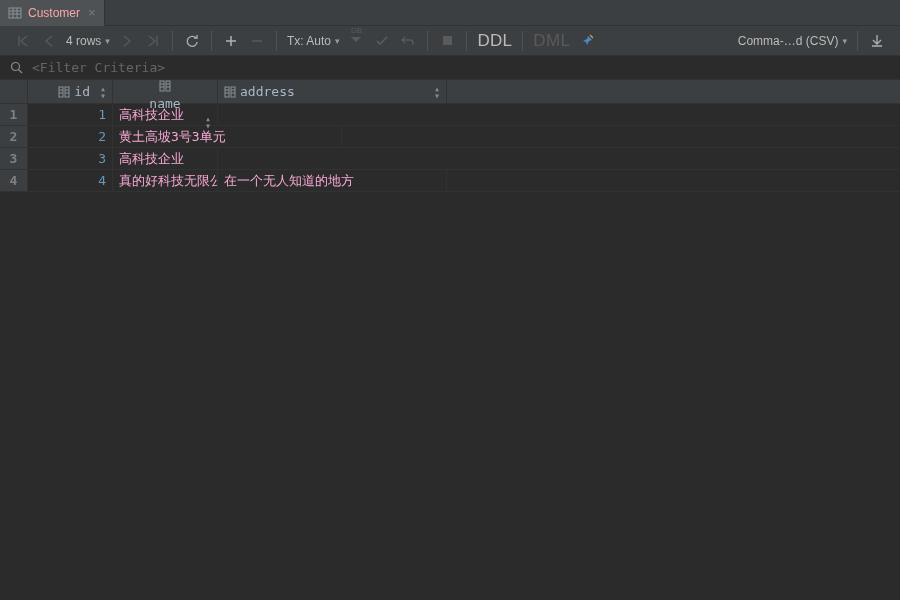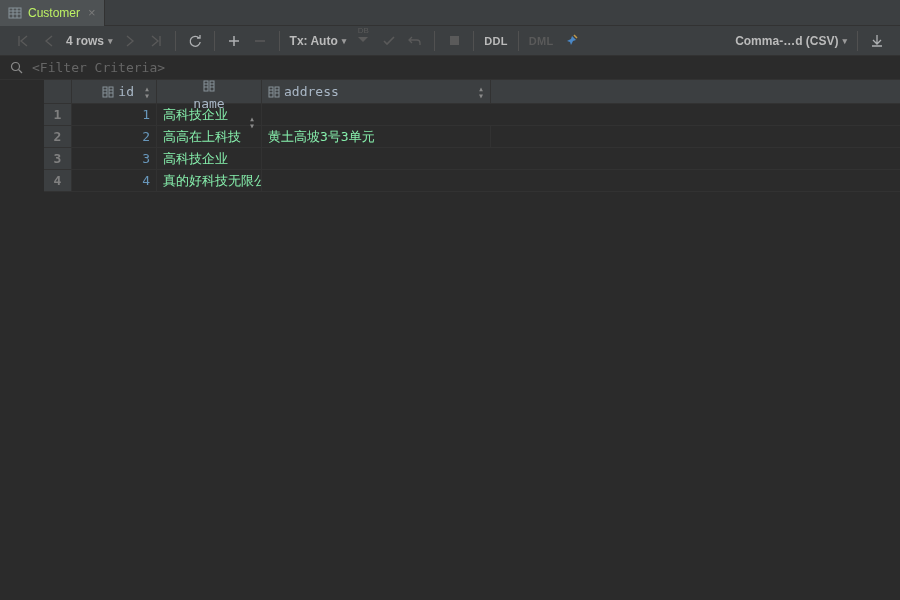--- a/index.html
+++ b/index.html
@@ -22,21 +22,21 @@
   height: 26px;
   display: flex;
   align-items: center;
   padding: 0 8px;
   background: #4e5254;
   border-right: 1px solid #323232;
   gap: 6px;
 }
 .tab .icon { display: inline-flex; }
 .tab .close { color: #7a7a7a; cursor: pointer; font-size: 13px; margin-left: 2px; }
-.tab-label { color: #bef264; }
+.tab-label { color: #fca5a5; }
 .toolbar {
   height: 30px;
   background: #3c3f41;
   border-bottom: 1px solid #323232;
   display: flex;
   align-items: center;
   padding: 0 10px;
   gap: 0;
 }
 .tool-btn {
@@ -52,21 +52,20 @@
   margin: 0 6px;
 }
 .tool-text {
   color: #bbbbbb;
   padding: 0 4px;
   display: flex;
   align-items: center;
   gap: 4px;
   height: 26px;
   cursor: pointer;
-  font-weight: bold;
 }
 .tool-text.disabled { color: #5a5a5a; }
 .chev-down { font-size: 9px; color: #9a9a9a; }
 .spacer { flex: 1; }
 .filter-bar {
   height: 24px;
   background: #2b2b2b;
   display: flex;
   align-items: center;
   padding: 0 10px;
@@ -80,21 +79,20 @@
   outline: none;
   color: #a9b7c6;
   font-family: "Menlo", "Consolas", monospace;
   font-size: 13px;
   flex: 1;
 }
 .filter-input::placeholder { color: #666666; }
 .table-wrap {
   display: flex;
   flex-direction: column;
-  margin-left: 44px;
 }
 .header-row {
   display: flex;
   height: 24px;
   background: #3c3f41;
   border-bottom: 1px solid #323232;
 }
 .gutter-head {
   width: 28px;
   border-right: 1px solid #323232;
@@ -136,31 +134,31 @@
   font-size: 13px;
   color: #808080;
   font-weight: bold;
 }
 .cell {
   display: flex;
   align-items: center;
   padding: 0 6px;
   font-family: "Menlo", "Consolas", monospace;
   font-size: 13px;
-  color: #86efac;
+  color: #f9a8d4;
   border-right: 1px solid #323232;
   overflow: hidden;
   white-space: nowrap;
 }
 .cell-id { width: 85px; justify-content: flex-end; color: #6897bb; }
 .cell-name { width: 105px; }
 .cell-address { width: 229px; }
 svg { display: block; }
 .ddl-btn, .dml-btn {
-  font-size: 11px;
+  font-size: 17px;
   padding: 0 4px;
   letter-spacing: 0.3px;
 }
 .db-icon-label {
   font-size: 8px;
   color: #5a5a5a;
   margin-top: -12px;
 }
 </style>
 </head>
@@ -338,27 +336,27 @@
   </div>
   <div id="rows-container">
       <div class="data-row">
         <div class="gutter-cell">1</div>
         <div class="cell cell-id">1</div>
         <div class="cell cell-name">高科技企业</div>
       </div>
       <div class="data-row">
         <div class="gutter-cell">2</div>
         <div class="cell cell-id">2</div>
-        <div class="cell cell-name">高高在上科技</div>
         <div class="cell cell-address">黄土高坡3号3单元</div>
       </div>
       <div class="data-row">
         <div class="gutter-cell">3</div>
         <div class="cell cell-id">3</div>
         <div class="cell cell-name">高科技企业</div>
       </div>
       <div class="data-row">
         <div class="gutter-cell">4</div>
         <div class="cell cell-id">4</div>
         <div class="cell cell-name">真的好科技无限公司</div>
+        <div class="cell cell-address">在一个无人知道的地方</div>
       </div>
     </div>
 </div>
 
 </body></html>

